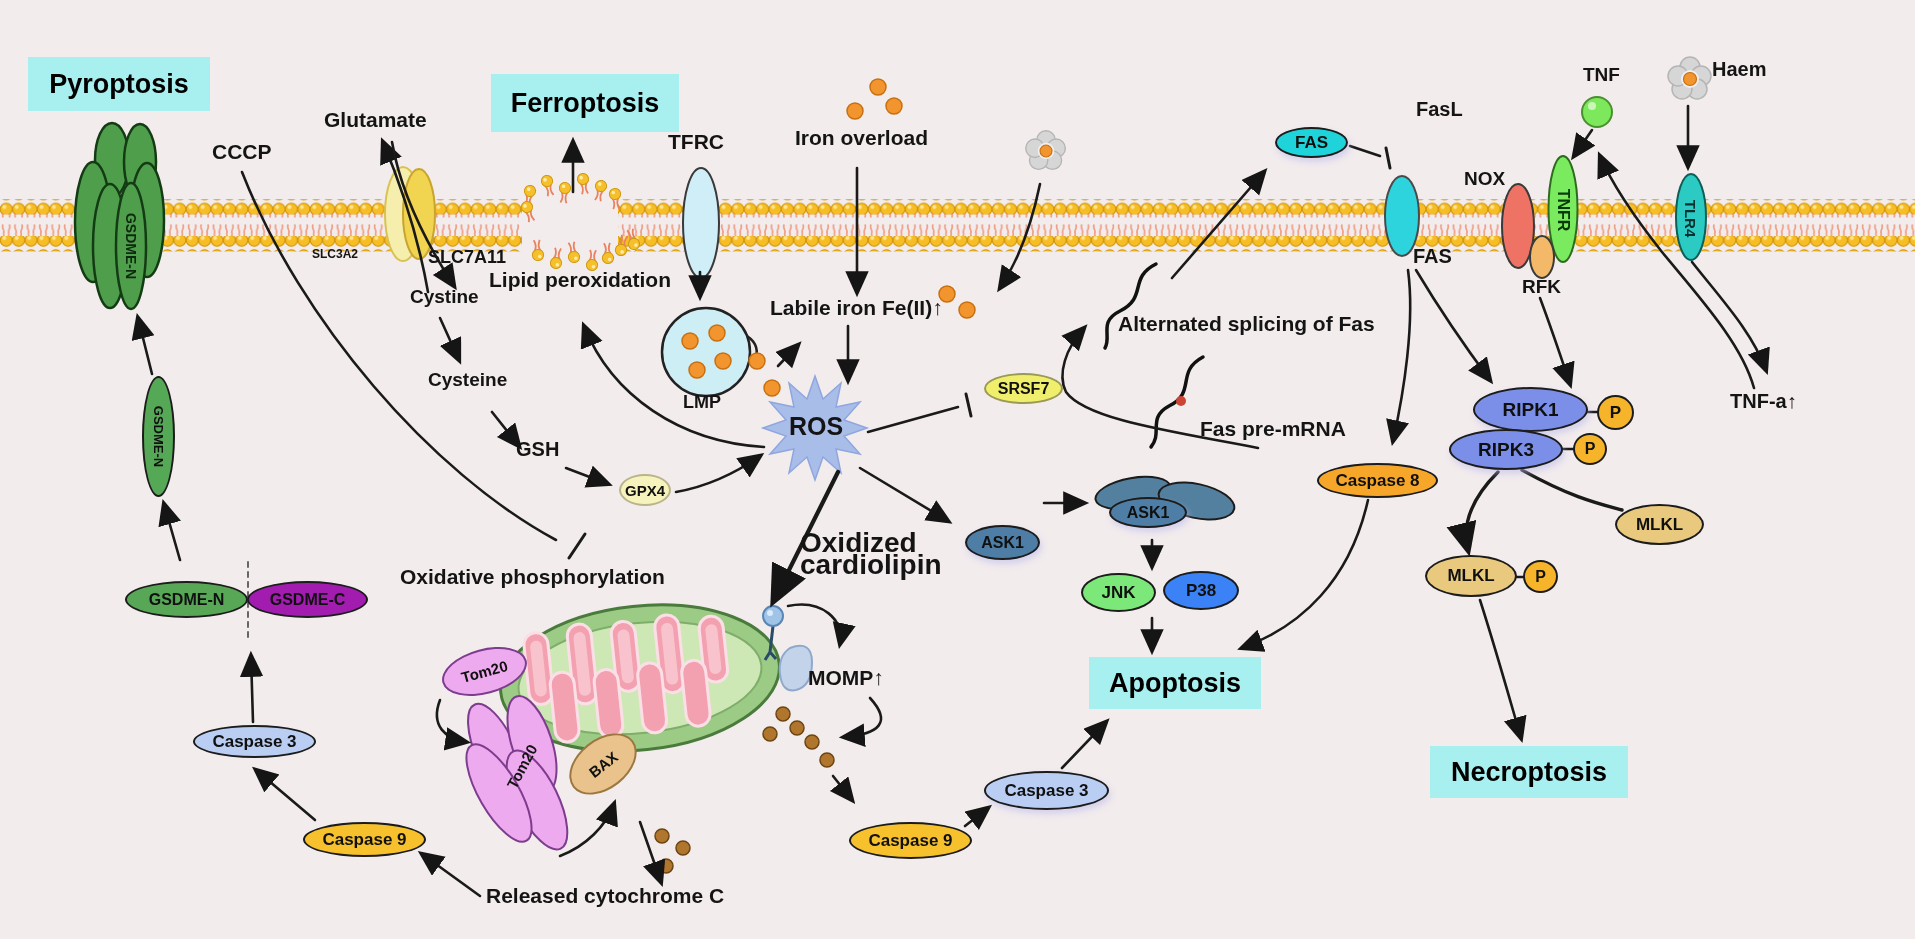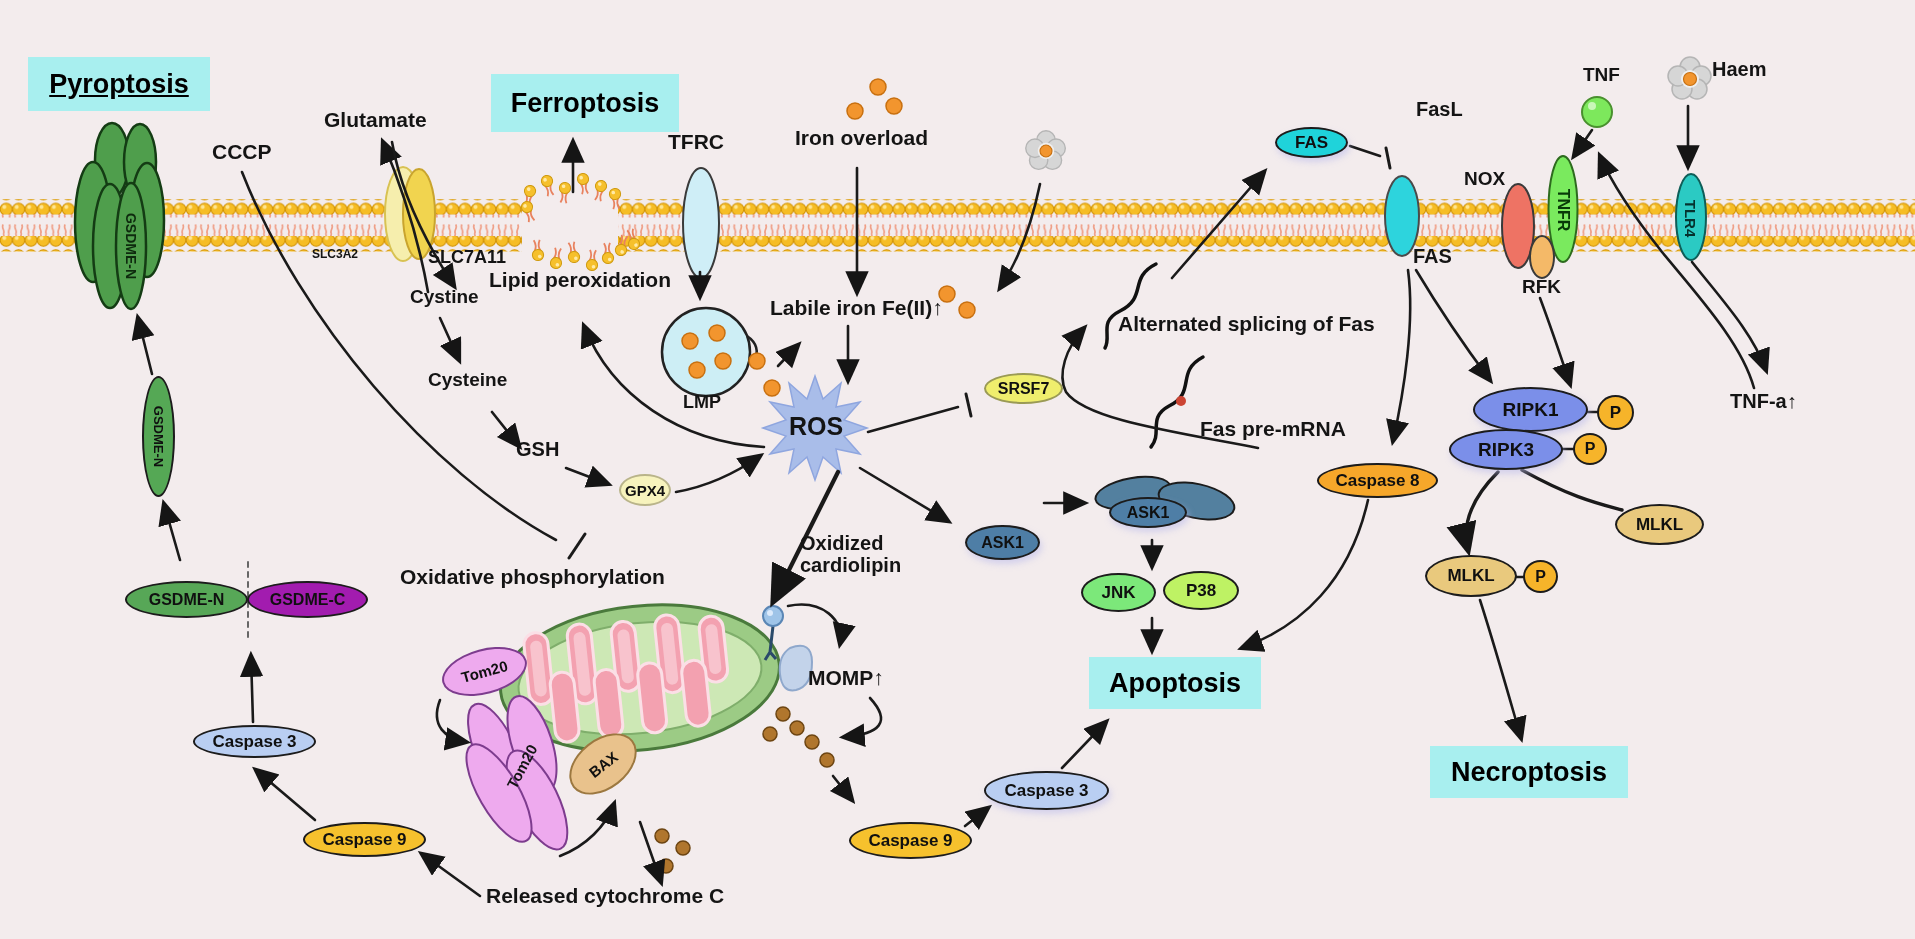--- a/index.html
+++ b/index.html
@@ -261,39 +261,39 @@
       <path d="M1754,388 C1742,344 1700,298 1662,252 C1632,214 1612,184 1600,156" marker-end="url(#ah)"></path>
     </g>
 
     <g stroke="#1a1a1a" stroke-width="2.5">
       <line x1="1584" y1="412" x2="1600" y2="412"></line>
       <line x1="1560" y1="449" x2="1576" y2="449"></line>
       <line x1="1514" y1="577" x2="1526" y2="577"></line>
     </g>
   </svg>
 
-  <div class="pbox" style="left:28px; top:57px; width:182px; height:54px;text-decoration:underline;">Pyroptosis</div>
+  <div class="pbox" style="left:28px; top:57px; width:182px; height:54px;">Pyroptosis</div>
   <div class="pbox" style="left:491px; top:74px; width:188px; height:58px;">Ferroptosis</div>
   <div class="pbox" style="left:1073px; top:657px; width:172px; height:52px;margin-left:16px;">Apoptosis</div>
   <div class="pbox" style="left:1430px; top:746px; width:198px; height:52px;">Necroptosis</div>
 
   <div class="lbl" style="left:212px; top:140px; font-size:21px;">CCCP</div>
   <div class="lbl" style="left:324px; top:108px; font-size:21px;">Glutamate</div>
   <div class="lbl" style="left:312px; top:247px; font-size:12px;">SLC3A2</div>
   <div class="lbl" style="left:428px; top:247px; font-size:18px;">SLC7A11</div>
   <div class="lbl" style="left:410px; top:286px; font-size:19px;">Cystine</div>
   <div class="lbl" style="left:428px; top:369px; font-size:19px;">Cysteine</div>
   <div class="lbl" style="left:516px; top:438px; font-size:20px;">GSH</div>
   <div class="lbl" style="left:668px; top:130px; font-size:21px;">TFRC</div>
   <div class="lbl" style="left:795px; top:126px; font-size:21px;">Iron overload</div>
   <div class="lbl" style="left:770px; top:296px; font-size:21px;">Labile iron Fe(II)↑</div>
   <div class="lbl" style="left:683px; top:392px; font-size:18px;">LMP</div>
   <div class="lbl" style="left:489px; top:268px; font-size:21px;">Lipid peroxidation</div>
   <div class="lbl" style="left:400px; top:565px; font-size:21px;">Oxidative phosphorylation</div>
-  <div class="lbl" style="left:800px; top:532px; font-size:20px; line-height:22px;">
+  <div class="lbl" style="left:800px; top:532px; font-size:28px; line-height:22px;">
     <span style="display:block;">Oxidized</span>
     <span style="display:block;">cardiolipin</span>
   </div>
   <div class="lbl" style="left:789px; top:412px; width:54px; text-align:right; font-size:25px;">ROS</div>
   <div class="lbl" style="left:808px; top:666px; font-size:21px;">MOMP↑</div>
   <div class="lbl" style="left:486px; top:884px; font-size:21px;">Released cytochrome C</div>
   <div class="lbl" style="left:1118px; top:312px; font-size:21px;">Alternated splicing of Fas</div>
   <div class="lbl" style="left:1200px; top:417px; font-size:21px;">Fas pre-mRNA</div>
   <div class="lbl" style="left:1416px; top:98px; font-size:20px;">FasL</div>
   <div class="lbl" style="left:1413px; top:245px; font-size:20px;">FAS</div>
@@ -313,21 +313,21 @@
       <span>GSDME-N</span>
     </div>
 
   <div class="node" style="left:619px; top:474px; width:52px; height:32px; background:#f7f3bd; border-color:#b9b48a; font-size:15px;">GPX4</div>
   <div class="node" style="left:984px; top:373px; width:79px; height:31px; background:#efee6d; border-color:#9a9a55; font-size:16px;">SRSF7</div>
   <div class="node soft" style="left:965px; top:525px; width:75px; height:35px; background:#4e7ea6; font-size:16px;">ASK1</div>
   <div class="node" style="left:1094px; top:477px; width:78px; height:32px; background:#53809f; transform:rotate(-10deg);"></div>
   <div class="node" style="left:1157px; top:483px; width:79px; height:36px; background:#53809f; transform:rotate(12deg);"></div>
   <div class="node soft" style="left:1109px; top:497px; width:78px; height:31px; background:#4e7ea6; font-size:16px;">ASK1</div>
   <div class="node" style="left:1081px; top:573px; width:75px; height:39px; background:#7ce87a; font-size:17px;">JNK</div>
-  <div class="node" style="left:1163px; top:571px; width:76px; height:39px; background:#bef264; font-size:17px;">P38</div>
+  <div class="node" style="left:1163px; top:571px; width:76px; height:39px; background:#3b82f6; font-size:17px;">P38</div>
   <div class="node" style="left:1317px; top:463px; width:121px; height:35px; background:#f6a72a; font-size:17px;">Caspase 8</div>
   <div class="node" style="left:849px; top:822px; width:123px; height:37px; background:#f6c12d; font-size:17px;">Caspase 9</div>
   <div class="node soft" style="left:984px; top:771px; width:125px; height:39px; background:#b9cef2; font-size:17px;">Caspase 3</div>
   <div class="node" style="left:193px; top:725px; width:123px; height:33px; background:#b9cef2; font-size:17px;">Caspase 3</div>
   <div class="node" style="left:303px; top:822px; width:123px; height:35px; background:#f6c12d; font-size:17px;">Caspase 9</div>
   <div class="node" style="left:125px; top:581px; width:123px; height:37px; background:#57a757; font-size:16px;">GSDME-N</div>
   <div class="node" style="left:247px; top:581px; width:121px; height:37px; background:#a21caf; font-size:16px;">GSDME-C</div>
   <div class="node" style="left:142px; top:376px; width:33px; height:121px; background:#55a855;">
     <span style="transform:rotate(90deg); white-space:nowrap; font-size:13px;">GSDME-N</span>
   </div>

